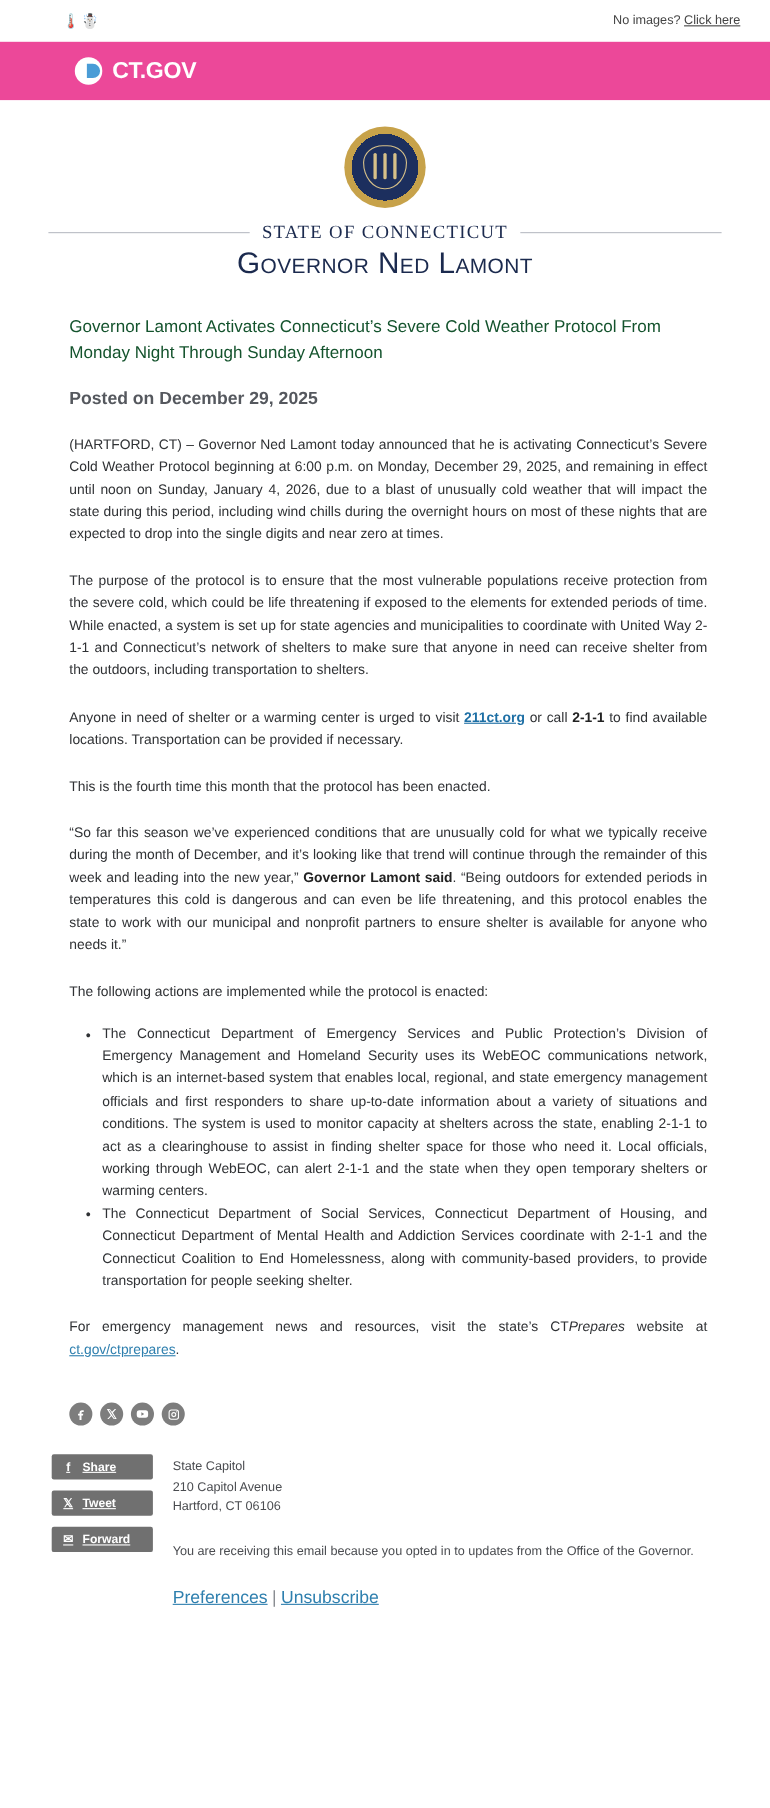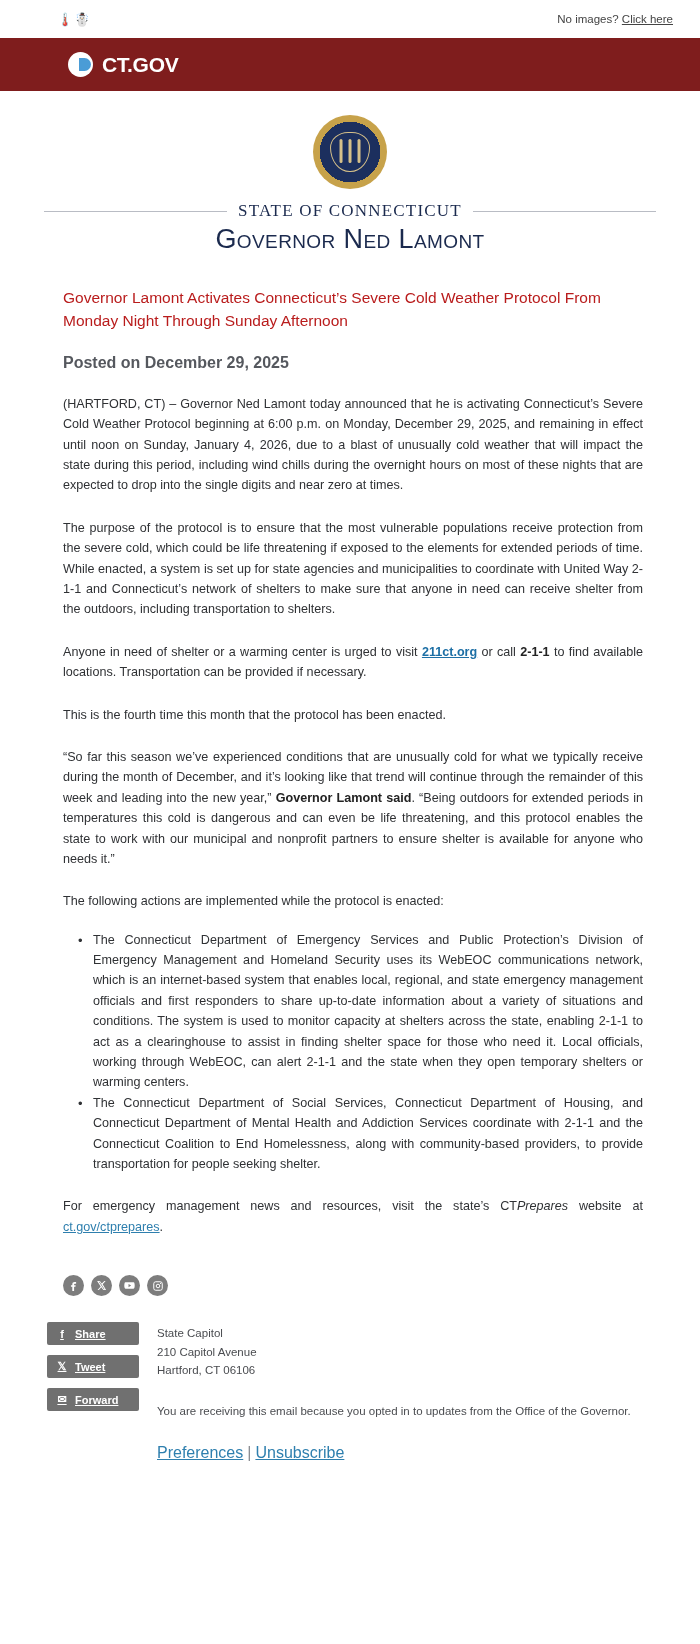--- a/index.html
+++ b/index.html
@@ -29,21 +29,21 @@
     margin-left: auto;
     font-size: 11.5px;
     color: #444444;
   }
   .preheader-right a {
     color: #444444;
   }
 
   
   .brandbar {
-    background: #7f1d1d;
+    background: #ec4899;
     height: 53px;
     display: flex;
     align-items: center;
     padding-left: 68px;
   }
   .brand-logo {
     display: flex;
     align-items: center;
     gap: 9px;
   }
@@ -135,21 +135,21 @@
     font-variant: small-caps;
   }
 
   
   .article {
     padding: 28px 57px 0 63px;
   }
   .headline {
     font-size: 15.5px;
     line-height: 1.48;
-    color: #b91c1c;
+    color: #14532d;
     font-weight: normal;
     margin: 0;
   }
   .posted {
     font-size: 16px;
     font-weight: bold;
     color: #55585e;
     margin: 21px 0 0;
   }
   .body-p {

